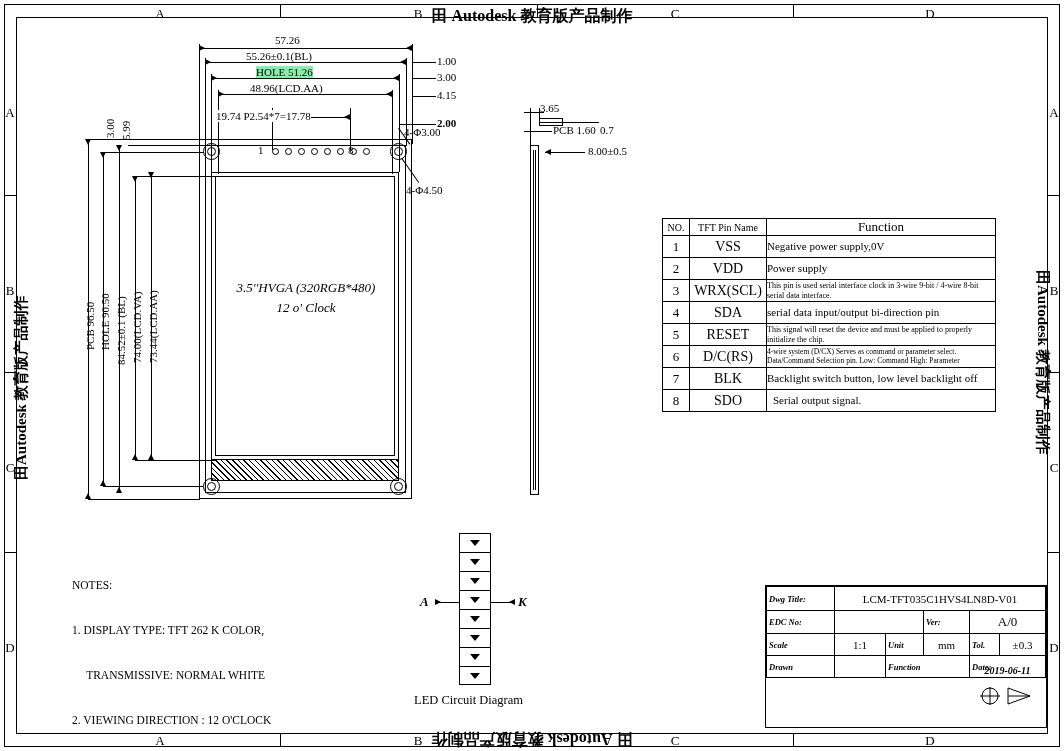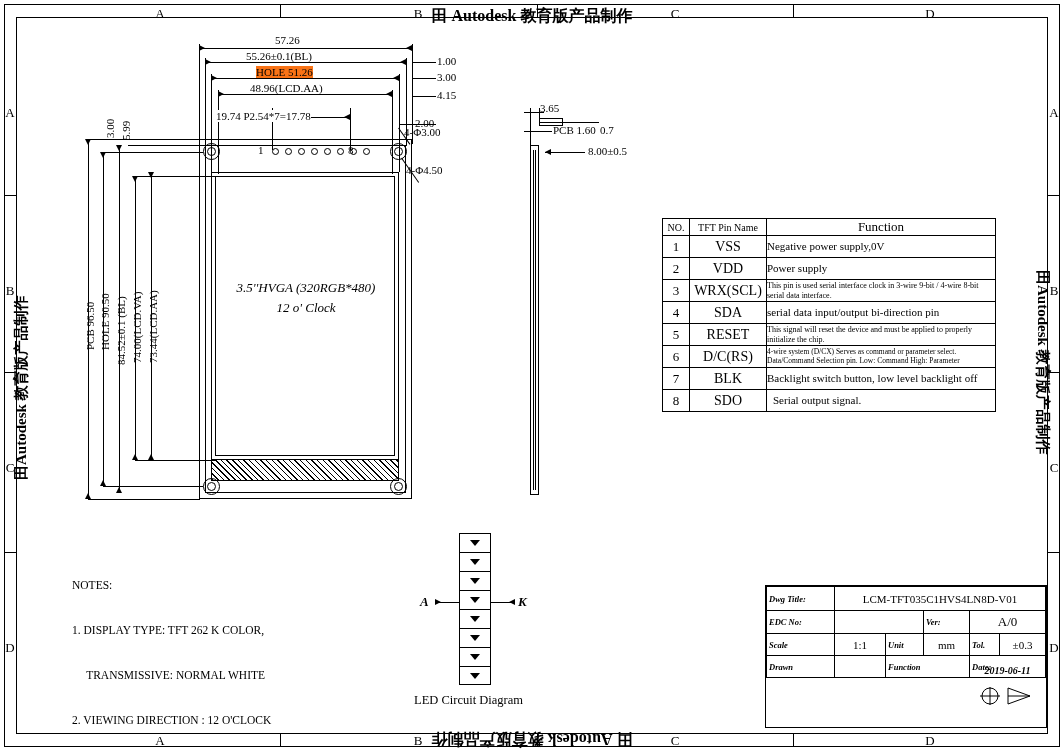--- a/index.html
+++ b/index.html
@@ -173,45 +173,45 @@
     <div class="abs dim" style="left:275px;top:34px;">57.26</div>
 
     <div class="abs ln-h" style="left:205px;top:62px;width:201px;"></div>
     <div class="arrowR abs" style="left:205px;top:59px;"></div>
     <div class="arrowL abs" style="left:400px;top:59px;"></div>
     <div class="abs dim" style="left:246px;top:50px;background:#fff;">55.26±0.1(BL)</div>
 
     <div class="abs ln-h" style="left:211px;top:78px;width:188px;"></div>
     <div class="arrowR abs" style="left:211px;top:75px;"></div>
     <div class="arrowL abs" style="left:393px;top:75px;"></div>
-    <div class="abs dim" style="left:256px;top:66px;background:#f97316;">HOLE  51.26</div>
+    <div class="abs dim" style="left:256px;top:66px;background:#86efac;">HOLE  51.26</div>
 
     <div class="abs ln-h" style="left:218px;top:94px;width:174px;"></div>
     <div class="arrowR abs" style="left:218px;top:91px;"></div>
     <div class="arrowL abs" style="left:386px;top:91px;"></div>
     <div class="abs dim" style="left:250px;top:82px;background:#fff;">48.96(LCD.AA)</div>
 
     <div class="abs ln-h" style="left:272px;top:117px;width:78px;"></div>
     <div class="arrowR abs" style="left:272px;top:114px;"></div>
     <div class="arrowL abs" style="left:344px;top:114px;"></div>
     <div class="abs dim" style="left:216px;top:110px;background:#fff;">19.74  P2.54*7=17.78</div>
 
     <div class="abs ln-h" style="left:412px;top:62px;width:24px;"></div>
     <div class="abs dim" style="left:437px;top:55px;">1.00</div>
     <div class="abs ln-h" style="left:412px;top:78px;width:24px;"></div>
     <div class="abs dim" style="left:437px;top:71px;">3.00</div>
     <div class="abs ln-h" style="left:412px;top:96px;width:24px;"></div>
     <div class="abs dim" style="left:437px;top:89px;">4.15</div>
     <div class="abs ln-h" style="left:399px;top:124px;width:37px;"></div>
-    <div class="abs dim" style="left:415px;top:117px;">2.00</div>
+    <div class="abs dim" style="left:437px;top:117px;font-weight:bold;">2.00</div>
 
     <div class="abs" style="left:398px;top:128px;width:1px;height:20px;background:#000;transform:rotate(-35deg);transform-origin:top;"></div>
     <div class="abs dim" style="left:404px;top:126px;">4-Φ3.00</div>
     <div class="abs" style="left:401px;top:158px;width:1px;height:30px;background:#000;transform:rotate(-35deg);transform-origin:top;"></div>
-    <div class="abs dim" style="left:406px;top:164px;">4-Φ4.50</div>
+    <div class="abs dim" style="left:406px;top:184px;">4-Φ4.50</div>
 
     <div class="abs ln-h" style="left:120px;top:139px;width:82px;"></div>
     <div class="abs dimv" style="left:104px;top:138px;">3.00</div>
     <div class="abs ln-h" style="left:128px;top:145px;width:78px;"></div>
     <div class="abs dimv" style="left:120px;top:140px;">5.99</div>
 
     <div class="abs ln-v" style="left:88px;top:139px;height:360px;"></div>
     <div class="arrowD abs" style="left:85px;top:139px;"></div>
     <div class="arrowU abs" style="left:85px;top:493px;"></div>
     <div class="abs dimv" style="left:84px;top:350px;">PCB  96.50</div>

